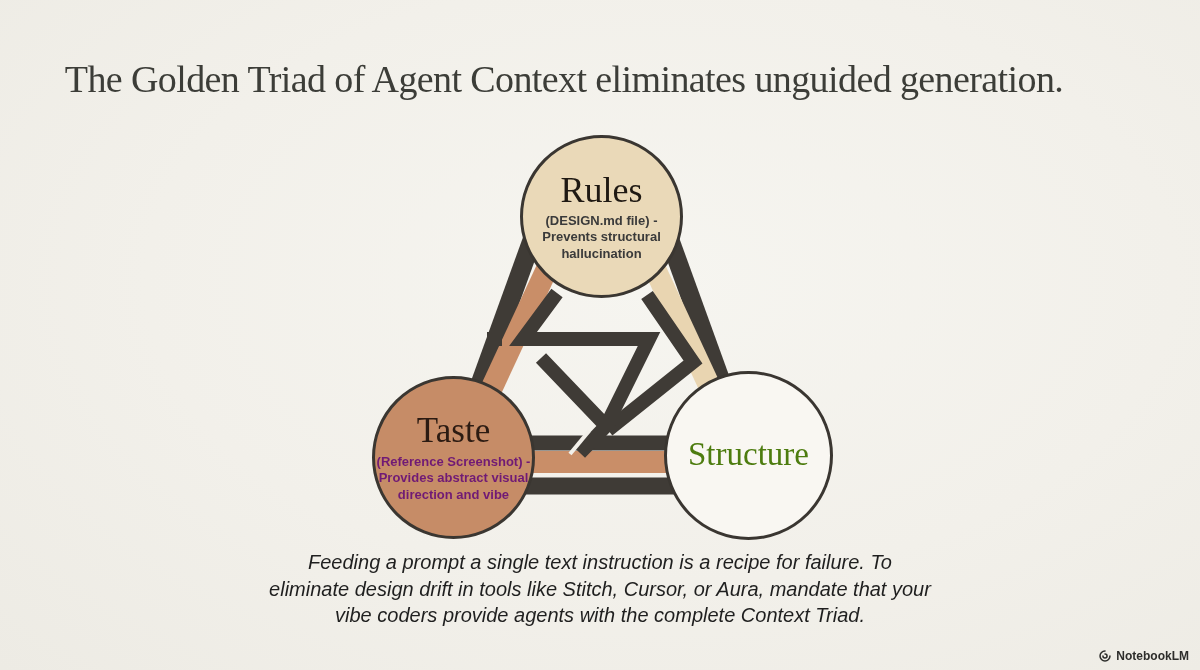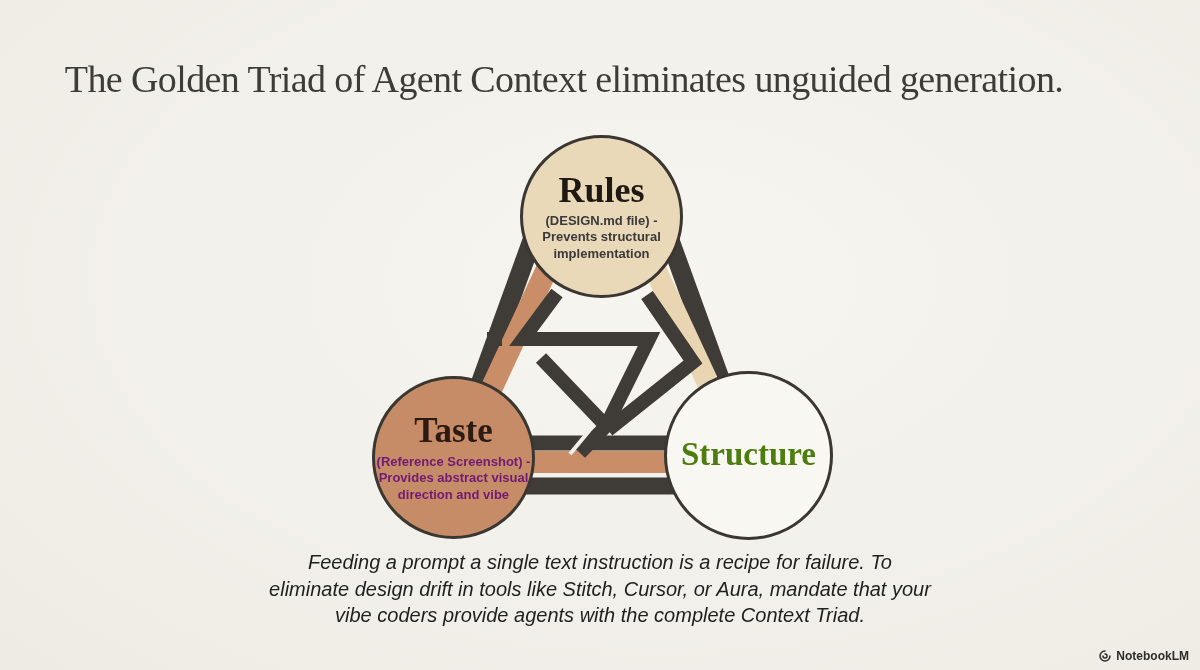--- a/index.html
+++ b/index.html
@@ -18,21 +18,21 @@
   .node{
     position:absolute;z-index:2;border-radius:50%;
     border:3px solid #3a3631;box-sizing:border-box;
     display:flex;flex-direction:column;align-items:center;justify-content:center;
     text-align:center;
   }
   .node-rules{left:520px;top:135px;width:163px;height:163px;background:#ead9b8;}
   .node-taste{left:372px;top:376px;width:163px;height:163px;background:#c68c67;}
   .node-structure{left:664px;top:371px;width:169px;height:169px;background:#f9f7f2;}
   .node-title{
-    font-family:"Liberation Serif",serif;font-weight:700;color:#1f1913;
+    font-family:"Liberation Serif",serif;font-weight:400;color:#1f1913;
     font-size:36px;line-height:38px;margin-bottom:4px;
   }
   .node-taste .node-title{font-size:35px;color:#2c1b12;}
   .node-structure .node-title{font-size:33px;color:#4d7c0f;}
   .node-desc{font-size:13px;line-height:16.5px;color:#3a3a3a;font-weight:700;}
   .node-taste .node-desc{color:#701a75;}
   .node-structure .node-desc{color:#2f2f2f;}
   .caption{
     position:absolute;top:549px;left:240px;width:720px;text-align:center;
     font-size:20px;line-height:26.5px;color:#1f1f1f;z-index:2;font-style:italic;
@@ -71,21 +71,21 @@
 
       <path d="M 570 454 L 589 431" stroke="#f2f0ea" stroke-width="4"></path>
     </g>
   </svg>
 
   <div class="node node-rules">
     <div class="node-title">Rules</div>
     <div class="node-desc">
       <div>(DESIGN.md file) -</div>
       <div>Prevents structural</div>
-      <div>implementation</div>
+      <div>hallucination</div>
     </div>
   </div>
 
   <div class="node node-taste">
     <div class="node-title">Taste</div>
     <div class="node-desc">
       <div>(Reference Screenshot) -</div>
       <div>Provides abstract visual</div>
       <div>direction and vibe</div>
     </div>

